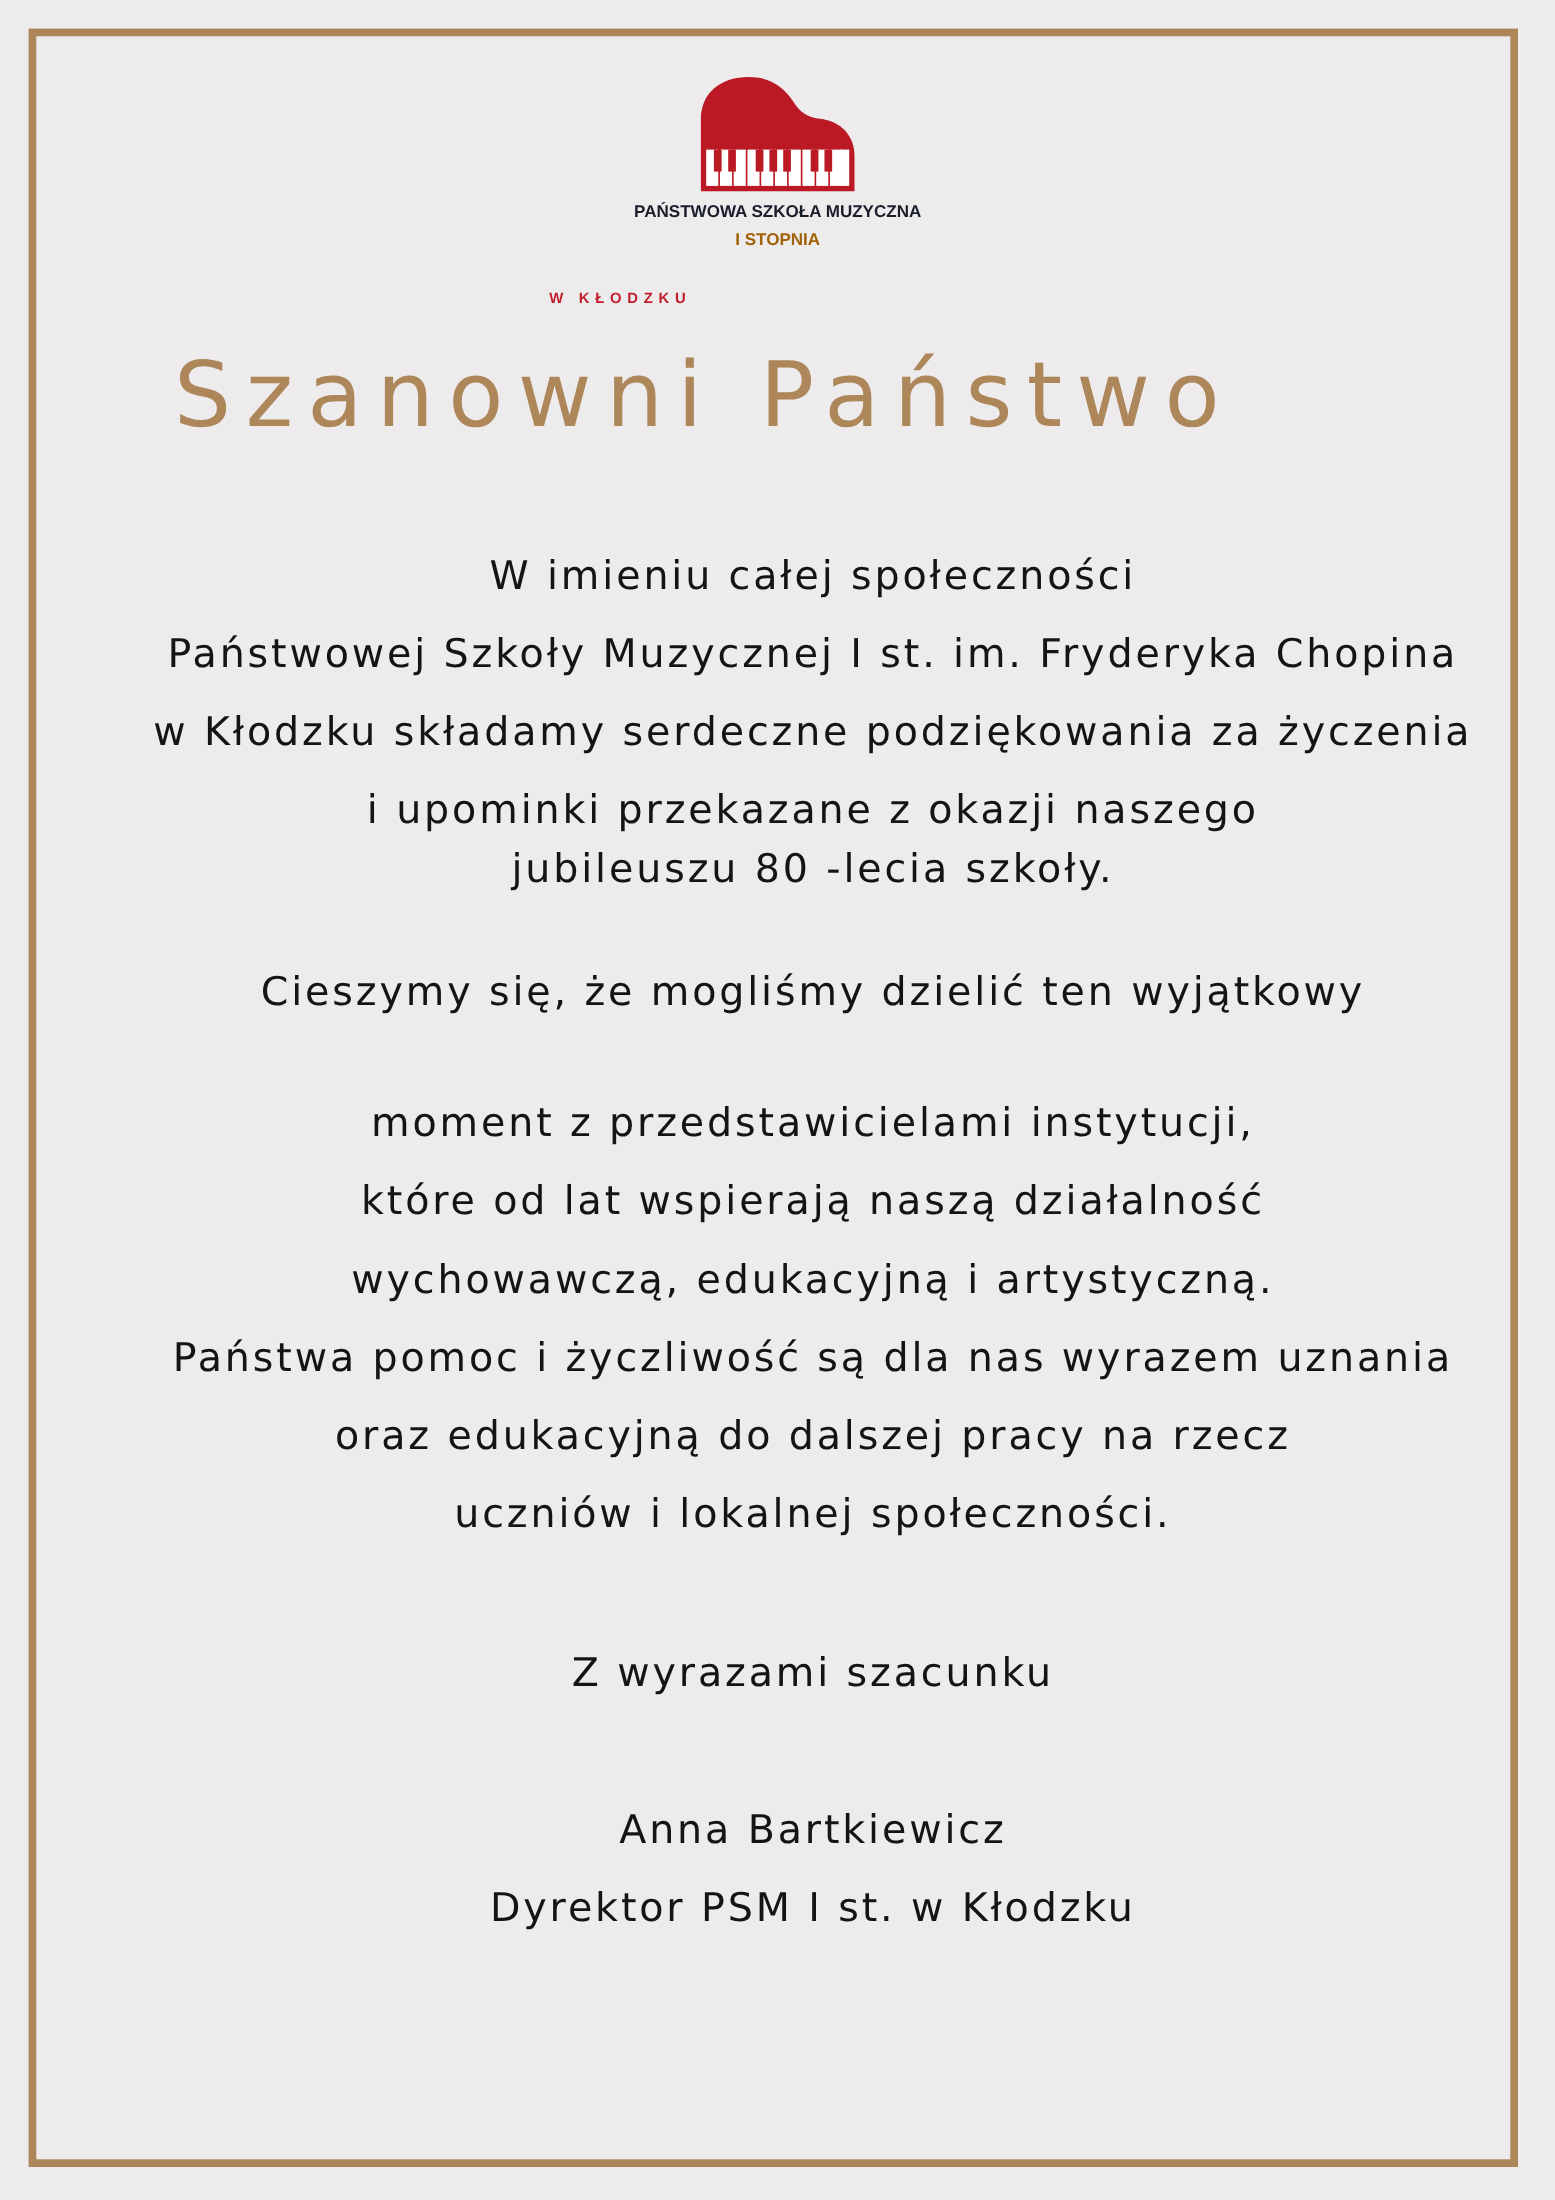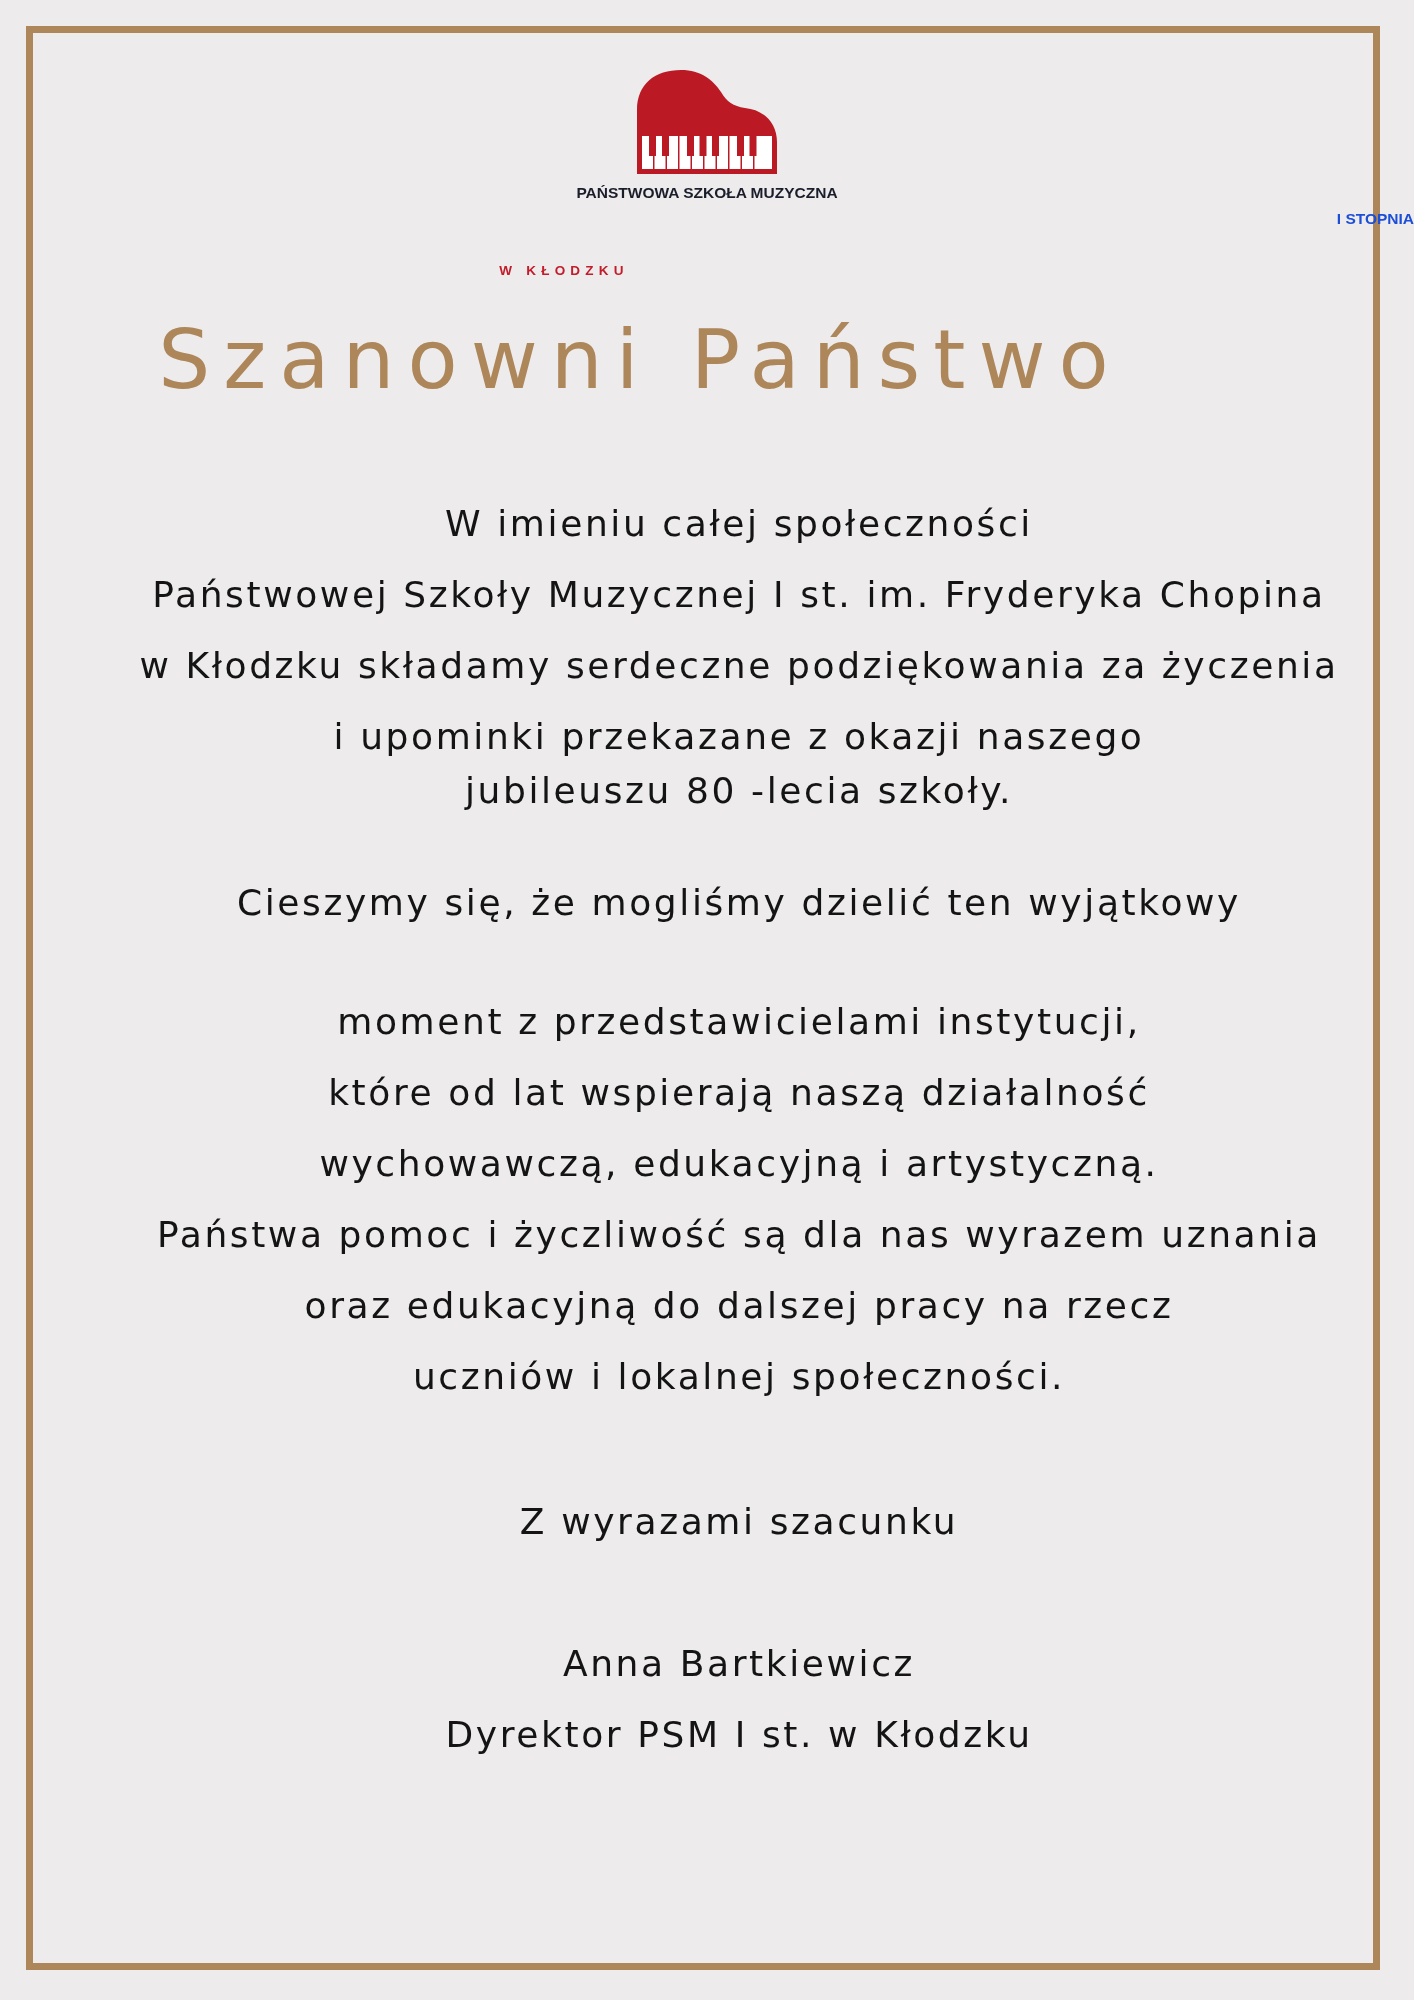--- a/index.html
+++ b/index.html
@@ -17,21 +17,21 @@
     .logo {
       position: absolute; left: 0; width: 1414px; top: 70px;
       text-align: center;
     }
     .piano { display: block; margin: 0 auto; width: 140px; height: 104px; }
     .logo-line {
       font-family: Liberation Sans, sans-serif; font-weight: bold;
       text-align: center; white-space: nowrap;
     }
     .logo-l1 { position: absolute; left: 0; width: 1414px; top: 114px; font-size: 15.5px; color: #1a1e2b; letter-spacing: 0px; }
-    .logo-l2 { position: absolute; left: 0; width: 1414px; top: 140px; font-size: 15.5px; color: #1d4ed8; text-align: right; }
+    .logo-l2 { position: absolute; left: 0; width: 1414px; top: 140px; font-size: 15.5px; color: #a16207; }
     .logo-l3 { position: absolute; left: 0; width: 1414px; top: 170px; font-size: 13.5px; color: #c21d2b; letter-spacing: 5.2px; }
     .logo-l4 { position: absolute; left: 0; width: 1128px; top: 193px; font-size: 13.5px; color: #c21d2b; letter-spacing: 5.2px; }
 
     .title {
       position: absolute; left: 0; width: 1280px; top: 305px;
       text-align: center; white-space: nowrap;
       font-family: "DejaVu Sans", sans-serif;
       font-size: 82px; font-weight: normal; color: #ad865a;
       letter-spacing: 13px; line-height: 110px;
     }

